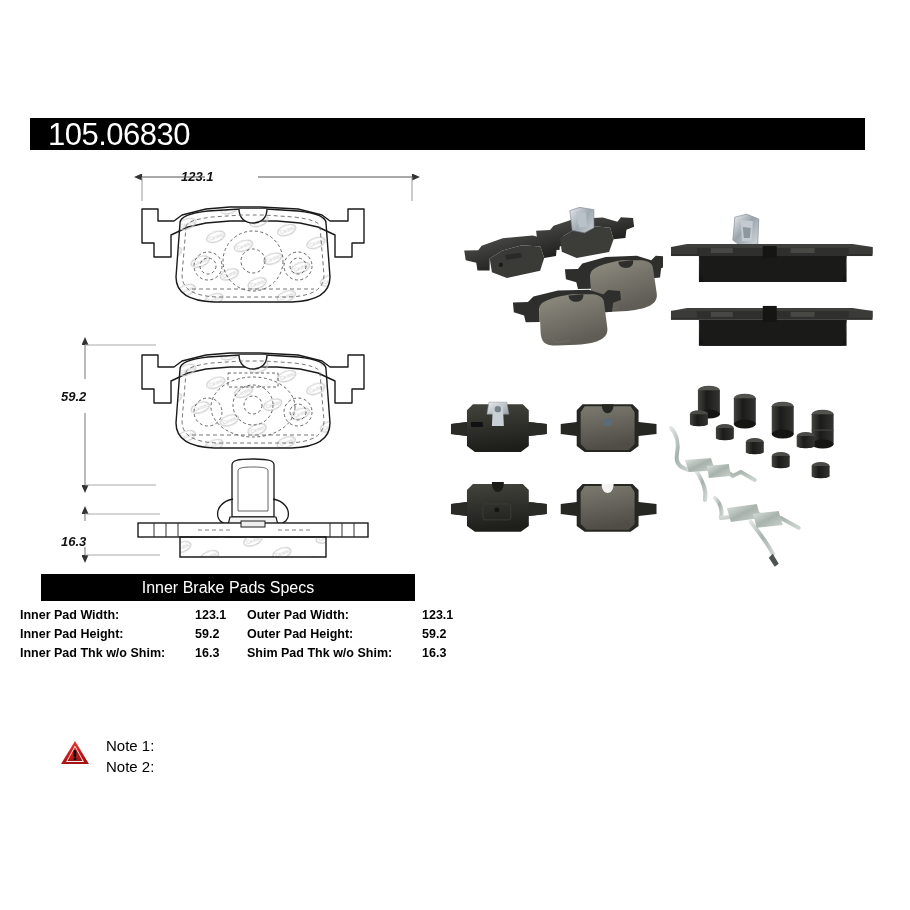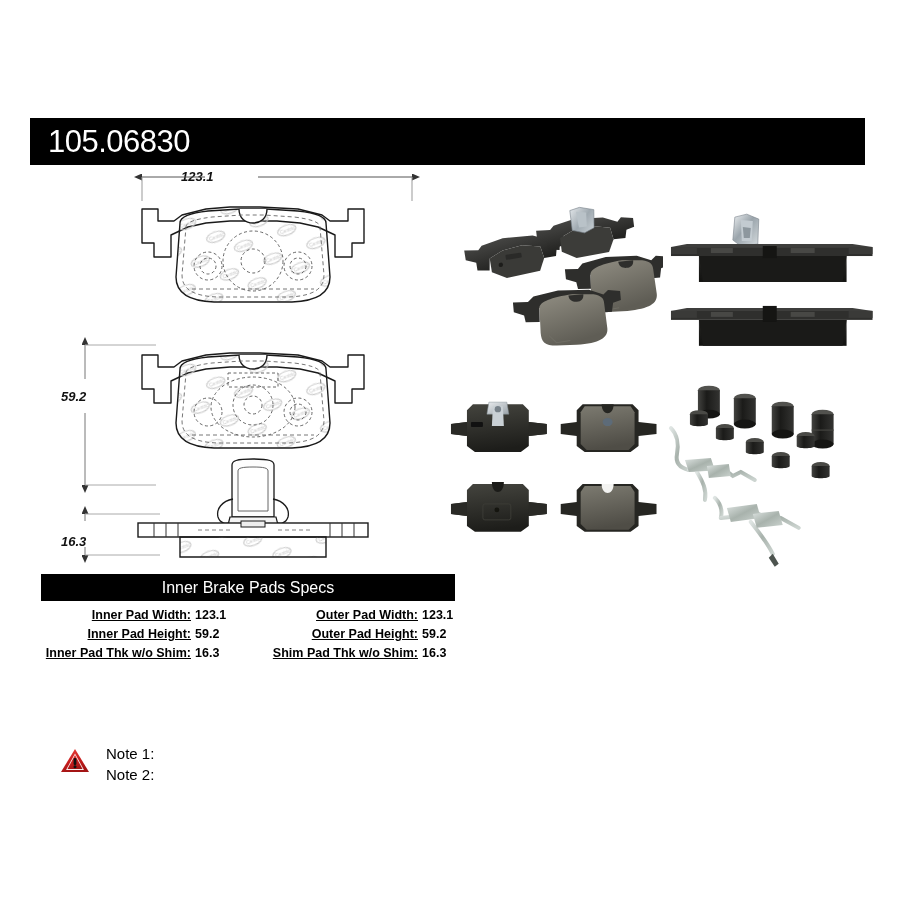--- a/index.html
+++ b/index.html
@@ -11,21 +11,21 @@
     position: relative;
     font-family: "Liberation Sans", sans-serif;
     color: #000;
     overflow: hidden;
   }
 
   
   .header-bar {
     position: absolute;
     left: 30px; top: 118px;
-    width: 835px; height: 47px;
+    width: 835px; height: 32px;
     background: #000000;
     display: flex;
     align-items: center;
     justify-content: space-between;
     box-sizing: border-box;
     padding: 0 14px 0 18px;
   }
   .header-partno {
     color: #ffffff;
     font-size: 31px;
@@ -70,21 +70,21 @@
     grid-template-columns: 1fr 1fr;
     grid-template-rows: 1fr 1fr;
   }
   .photo-cell { position: relative; overflow: hidden; }
   .photo-cell svg { display: block; width: 100%; height: 100%; }
 
   
   .specs-header {
     position: absolute;
     left: 41px; top: 574px;
-    width: 414px; height: 27px;
+    width: 374px; height: 27px;
     background: #000;
     display: flex;
     box-sizing: border-box;
   }
   .specs-header > div {
     flex: 1;
     color: #fff;
     font-size: 16px;
     display: flex;
     align-items: center;
@@ -100,38 +100,36 @@
   .specs-col { width: 227px; }
   .spec-row {
     display: flex;
     align-items: baseline;
     font-size: 12.5px;
     line-height: 19px;
     white-space: nowrap;
   }
   .spec-label {
     flex: 1;
-    text-align: right;
+    text-align: left;
     font-weight: bold;
-    text-decoration: underline;
   }
   .spec-value {
     width: 52px;
     text-align: left;
     padding-left: 4px;
     font-weight: bold;
   }
 
   
   .notes {
     position: absolute;
     left: 58px; top: 735px;
     display: flex;
     align-items: flex-start;
-    margin-top: 8px;
   }
   .warn-icon { width: 34px; height: 30px; flex: none; margin-top: 2px; }
   .notes-text { margin-left: 14px; }
   .note-line {
     font-size: 15px;
     line-height: 21px;
     font-weight: normal;
     white-space: nowrap;
   }
 </style>

